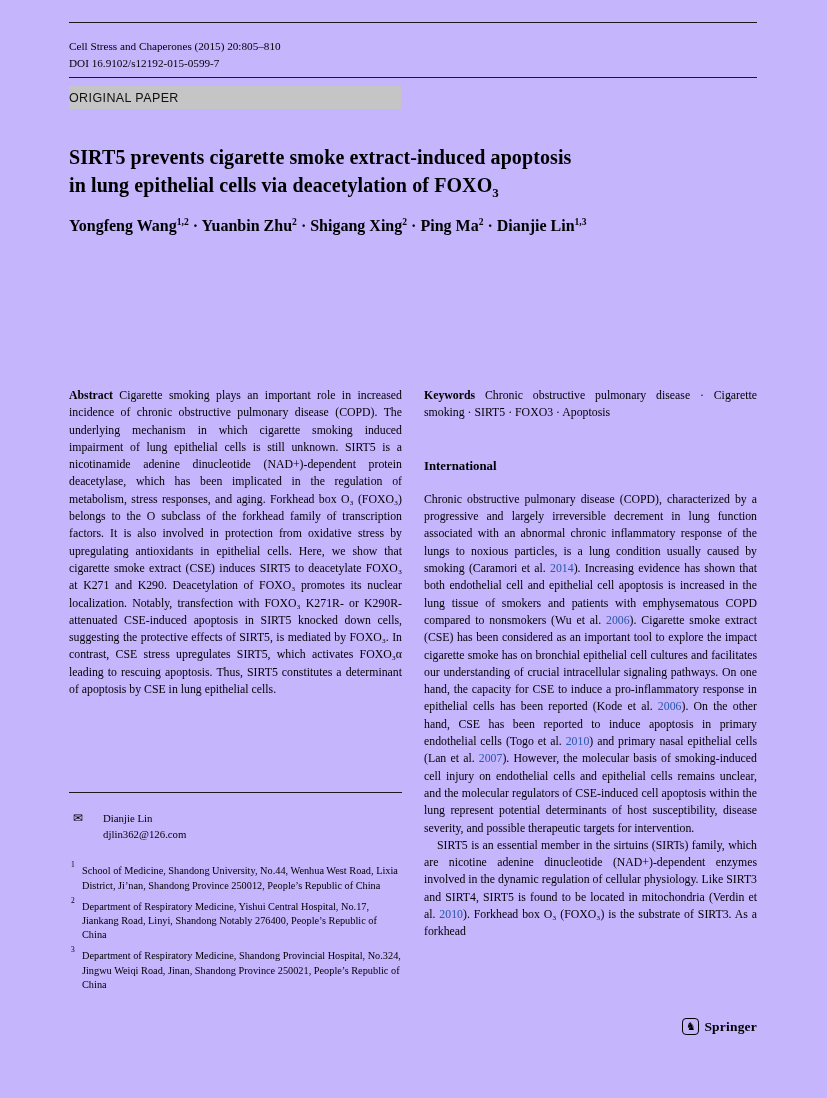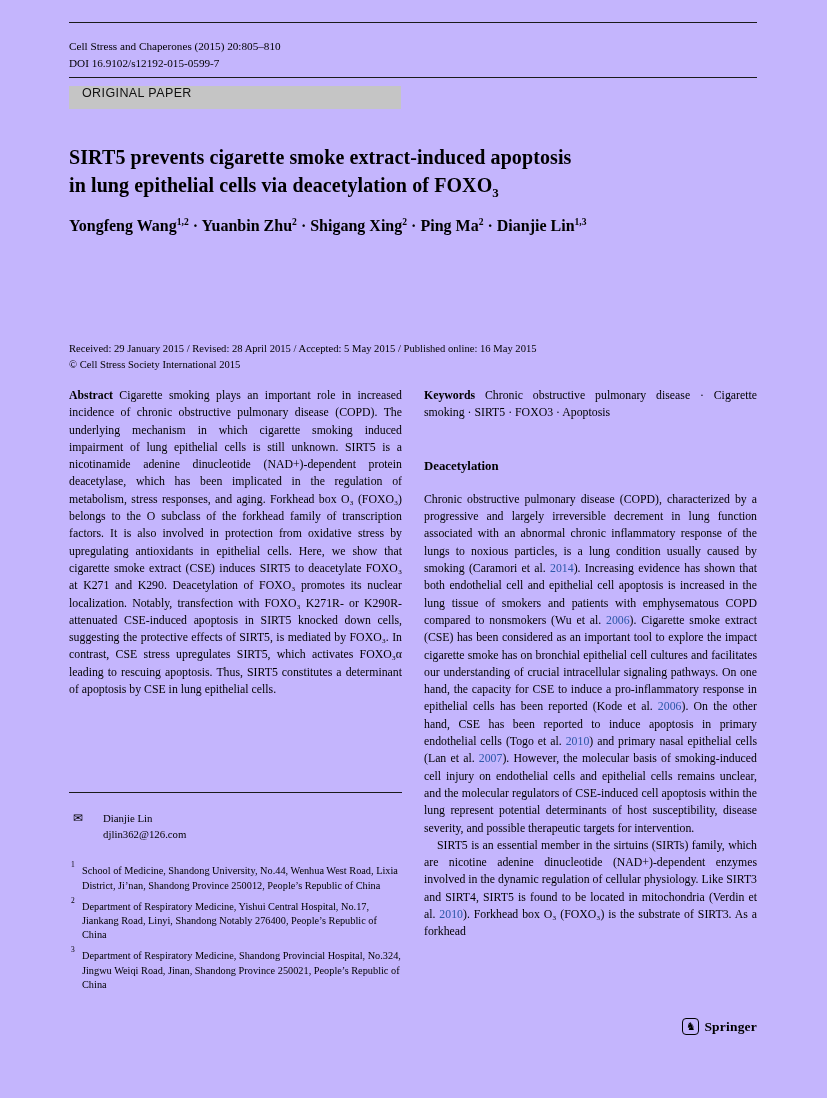--- a/index.html
+++ b/index.html
@@ -16,21 +16,21 @@
   }
   .rule { position: absolute; left: 69px; width: 688px; border-top: 1px solid #1a1a1a; }
   .rule-top { top: 22px; }
   .rule-2 { top: 77px; }
 
   .journal-info { position: absolute; left: 69px; top: 38px; font-size: 11.2px; line-height: 16.5px; }
 
   .band {
     position: absolute; left: 69px; top: 86px; width: 332px; height: 23px;
     background: var(--band, #c5c5c5);
-    display: flex; padding-left: 13px;
+    display: flex; align-items: center; 
     font-family: "Liberation Sans", sans-serif;
     font-size: 12.5px; letter-spacing: 0.4px; color: #111;
   }
 
   .title {
     position: absolute; left: 69px; top: 143px;
     font-size: 20px; font-weight: bold; line-height: 28px; letter-spacing: 0.1px;
   }
   .title sub { font-size: 0.65em; line-height: 0; }
 
@@ -99,24 +99,20 @@
     <span>ORIGINAL PAPER</span>
   </div>
 
   <div class="title">
     <div>SIRT5 prevents cigarette smoke extract-induced apoptosis</div>
     <div><span>in lung epithelial cells via deacetylation of FOXO</span><sub>3</sub></div>
   </div>
 
   <div class="authors"><span>Yongfeng Wang</span><sup>1,2</sup><span> · </span><span>Yuanbin Zhu</span><sup>2</sup><span> · </span><span>Shigang Xing</span><sup>2</sup><span> · </span><span>Ping Ma</span><sup>2</sup><span> · </span><span>Dianjie Lin</span><sup>1,3</sup></div>
 
-  <div class="dates">
-    <div>Received: 29 January 2015 / Revised: 28 April 2015 / Accepted: 5 May 2015 / Published online: 16 May 2015</div>
-    <div>© Cell Stress Society International 2015</div>
-  </div>
 
   <div class="col-left">
     <div class="justify"><span class="b">Abstract</span><span>  Cigarette smoking plays an important role in increased incidence of chronic obstructive pulmonary disease (COPD). The underlying mechanism in which cigarette smoking induced impairment of lung epithelial cells is still unknown. SIRT5 is a nicotinamide adenine dinucleotide (NAD+)-dependent protein deacetylase, which has been implicated in the regulation of metabolism, stress responses, and aging. Forkhead box O₃ (FOXO₃) belongs to the O subclass of the forkhead family of transcription factors. It is also involved in protection from oxidative stress by upregulating antioxidants in epithelial cells. Here, we show that cigarette smoke extract (CSE) induces SIRT5 to deacetylate FOXO₃ at K271 and K290. Deacetylation of FOXO₃ promotes its nuclear localization. Notably, transfection with FOXO₃ K271R- or K290R-attenuated CSE-induced apoptosis in SIRT5 knocked down cells, suggesting the protective effects of SIRT5, is mediated by FOXO₃. In contrast, CSE stress upregulates SIRT5, which activates FOXO₃α leading to rescuing apoptosis. Thus, SIRT5 constitutes a determinant of apoptosis by CSE in lung epithelial cells.</span></div>
 
     <div class="left-footer">
       <div class="fn-rule"></div>
 
       <div class="corr">
         <div class="corr-row">
           <span class="env">✉</span>
@@ -135,21 +131,21 @@
       </div>
       <div class="fn">
         <sup class="fn-num">3</sup>
         <div class="fn-text">Department of Respiratory Medicine, Shandong Provincial Hospital, No.324, Jingwu Weiqi Road, Jinan, Shandong Province 250021, People’s Republic of China</div>
       </div>
     </div>
   </div>
 
   <div class="col-right">
     <div class="kw"><span class="b">Keywords</span><span>  Chronic obstructive pulmonary disease · Cigarette smoking · SIRT5 · FOXO3 · Apoptosis</span></div>
-    <div class="intro-head">Deacetylation</div>
+    <div class="intro-head">International</div>
     <div class="justify"><span>Chronic obstructive pulmonary disease (COPD), characterized by a progressive and largely irreversible decrement in lung function associated with an abnormal chronic inflammatory response of the lungs to noxious particles, is a lung condition usually caused by smoking (Caramori et al. </span><span class="cite">2014</span><span>). Increasing evidence has shown that both endothelial cell and epithelial cell apoptosis is increased in the lung tissue of smokers and patients with emphysematous COPD compared to nonsmokers (Wu et al. </span><span class="cite">2006</span><span>). Cigarette smoke extract (CSE) has been considered as an important tool to explore the impact cigarette smoke has on bronchial epithelial cell cultures and facilitates our understanding of crucial intracellular signaling pathways. On one hand, the capacity for CSE to induce a pro-inflammatory response in epithelial cells has been reported (Kode et al. </span><span class="cite">2006</span><span>). On the other hand, CSE has been reported to induce apoptosis in primary endothelial cells (Togo et al. </span><span class="cite">2010</span><span>) and primary nasal epithelial cells (Lan et al. </span><span class="cite">2007</span><span>). However, the molecular basis of smoking-induced cell injury on endothelial cells and epithelial cells remains unclear, and the molecular regulators of CSE-induced cell apoptosis within the lung represent potential determinants of host susceptibility, disease severity, and possible therapeutic targets for intervention.</span></div>
     <div class="justify para2"><span>SIRT5 is an essential member in the sirtuins (SIRTs) family, which are nicotine adenine dinucleotide (NAD+)-dependent enzymes involved in the dynamic regulation of cellular physiology. Like SIRT3 and SIRT4, SIRT5 is found to be located in mitochondria (Verdin et al. </span><span class="cite">2010</span><span>). Forkhead box O₃ (FOXO₃) is the substrate of SIRT3. As a forkhead</span></div>
   </div>
 
   <div class="springer">
     <span class="s-box">♞</span>
     <span class="s-word">Springer</span>
   </div>
 
 </div>

